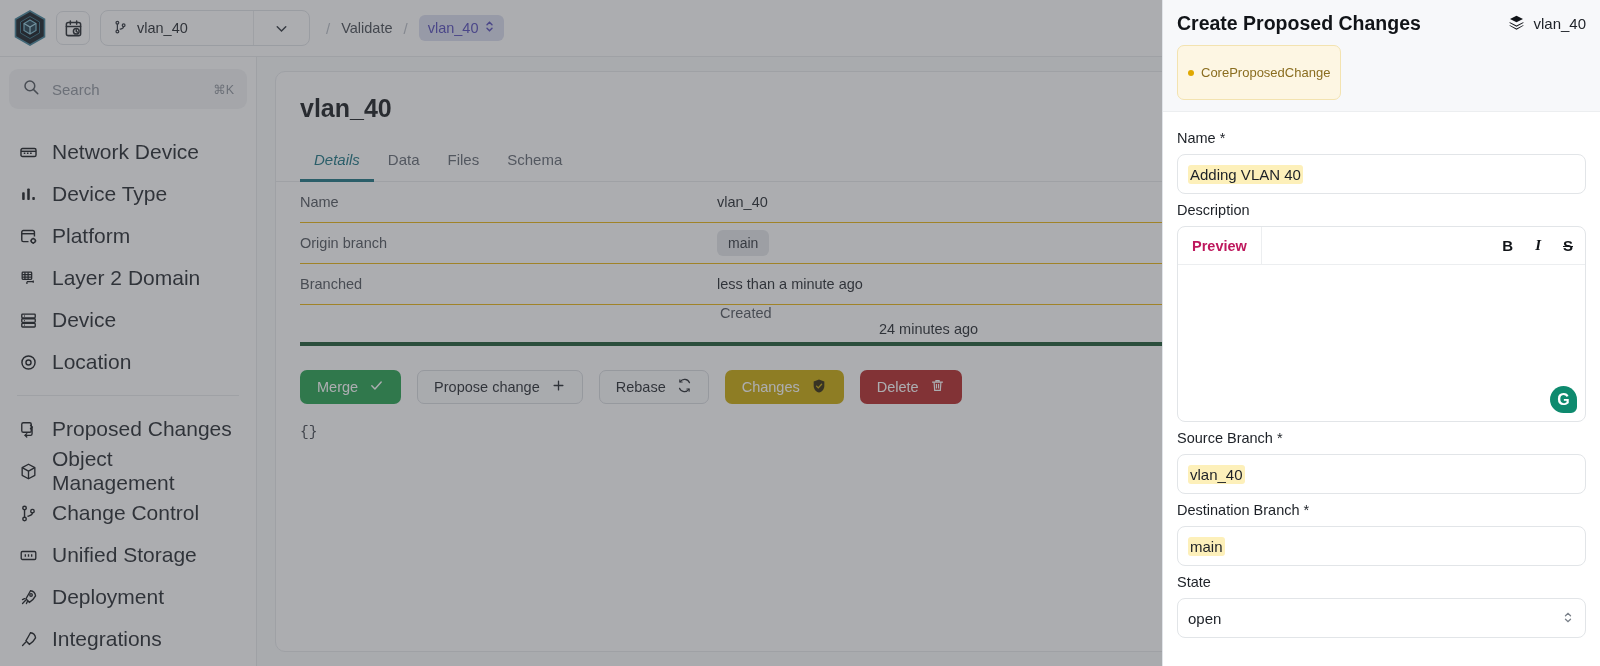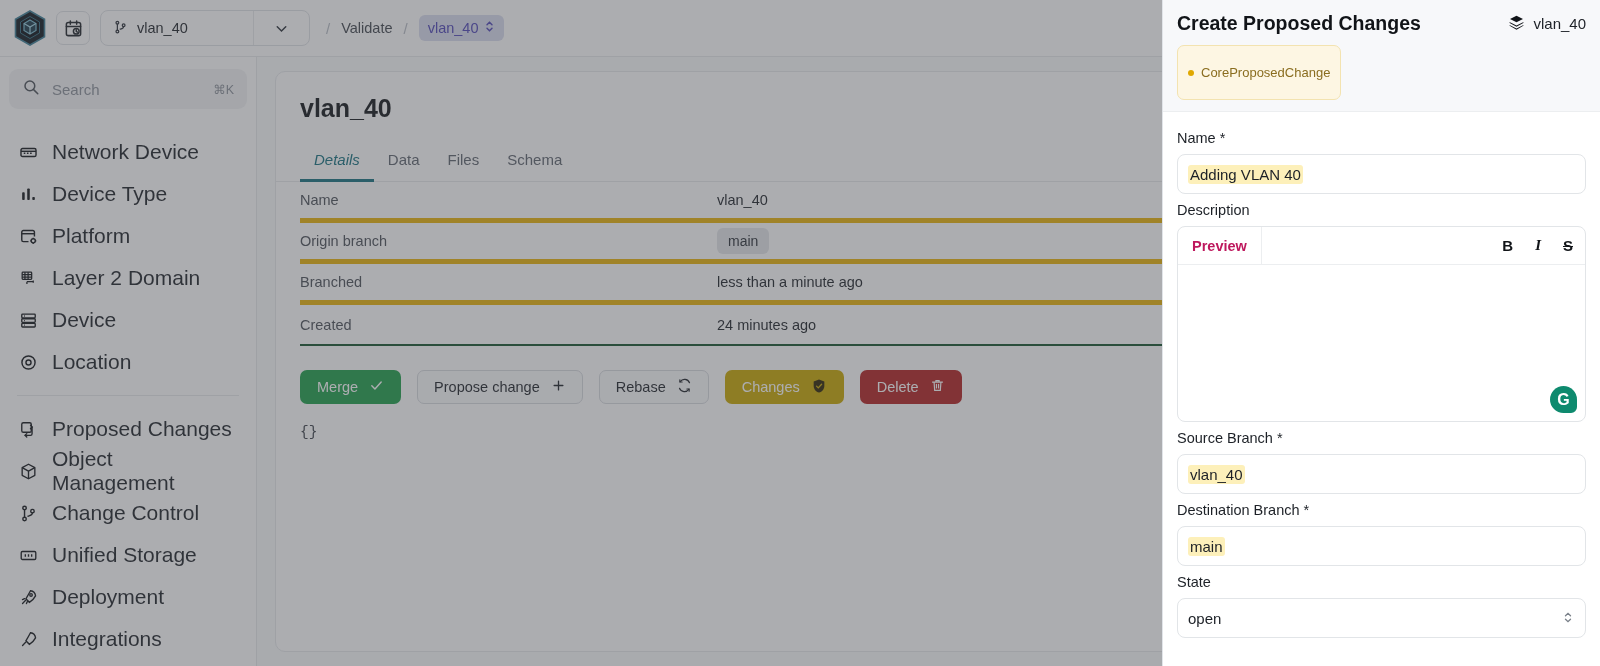--- a/index.html
+++ b/index.html
@@ -101,24 +101,24 @@
     border-bottom: 1px solid #e7e9ec;
   }
   .tab {
     font-size: 15px; color: #5e646e; padding: 8px 14px 11px 14px;
     border-bottom: 3px solid transparent; margin-bottom: -1px;
   }
   .tab.active { color: #14707f; border-bottom-color: #14707f; font-weight: normal; font-style: italic; }
   .detail-rows { padding: 0 24px; }
   .d-row {
     display: flex; align-items: center;
-    height: 41px; border-bottom: 5px solid #eab308;
+    height: 41px; border-bottom: 1px solid #eab308;
     font-size: 14.5px;
   }
-  .d-row:last-child { border-bottom: 2px solid #14532d; }
+  .d-row:last-child { border-bottom: 4px solid #14532d; flex-direction: column; }
   .d-label { width: 417px; color: #4b5058; }
   .d-value { color: #1d2127; }
   .chip {
     background: #e4e6e9; border-radius: 6px; padding: 5px 11px;
     font-size: 14px; color: #2b3038; display: inline-block;
   }
   .actions { display: flex; gap: 16px; padding: 24px 24px 0 24px; }
   .btn {
     display: inline-flex; align-items: center; gap: 11px;
     height: 34px; padding: 0 16px; border-radius: 7px;

